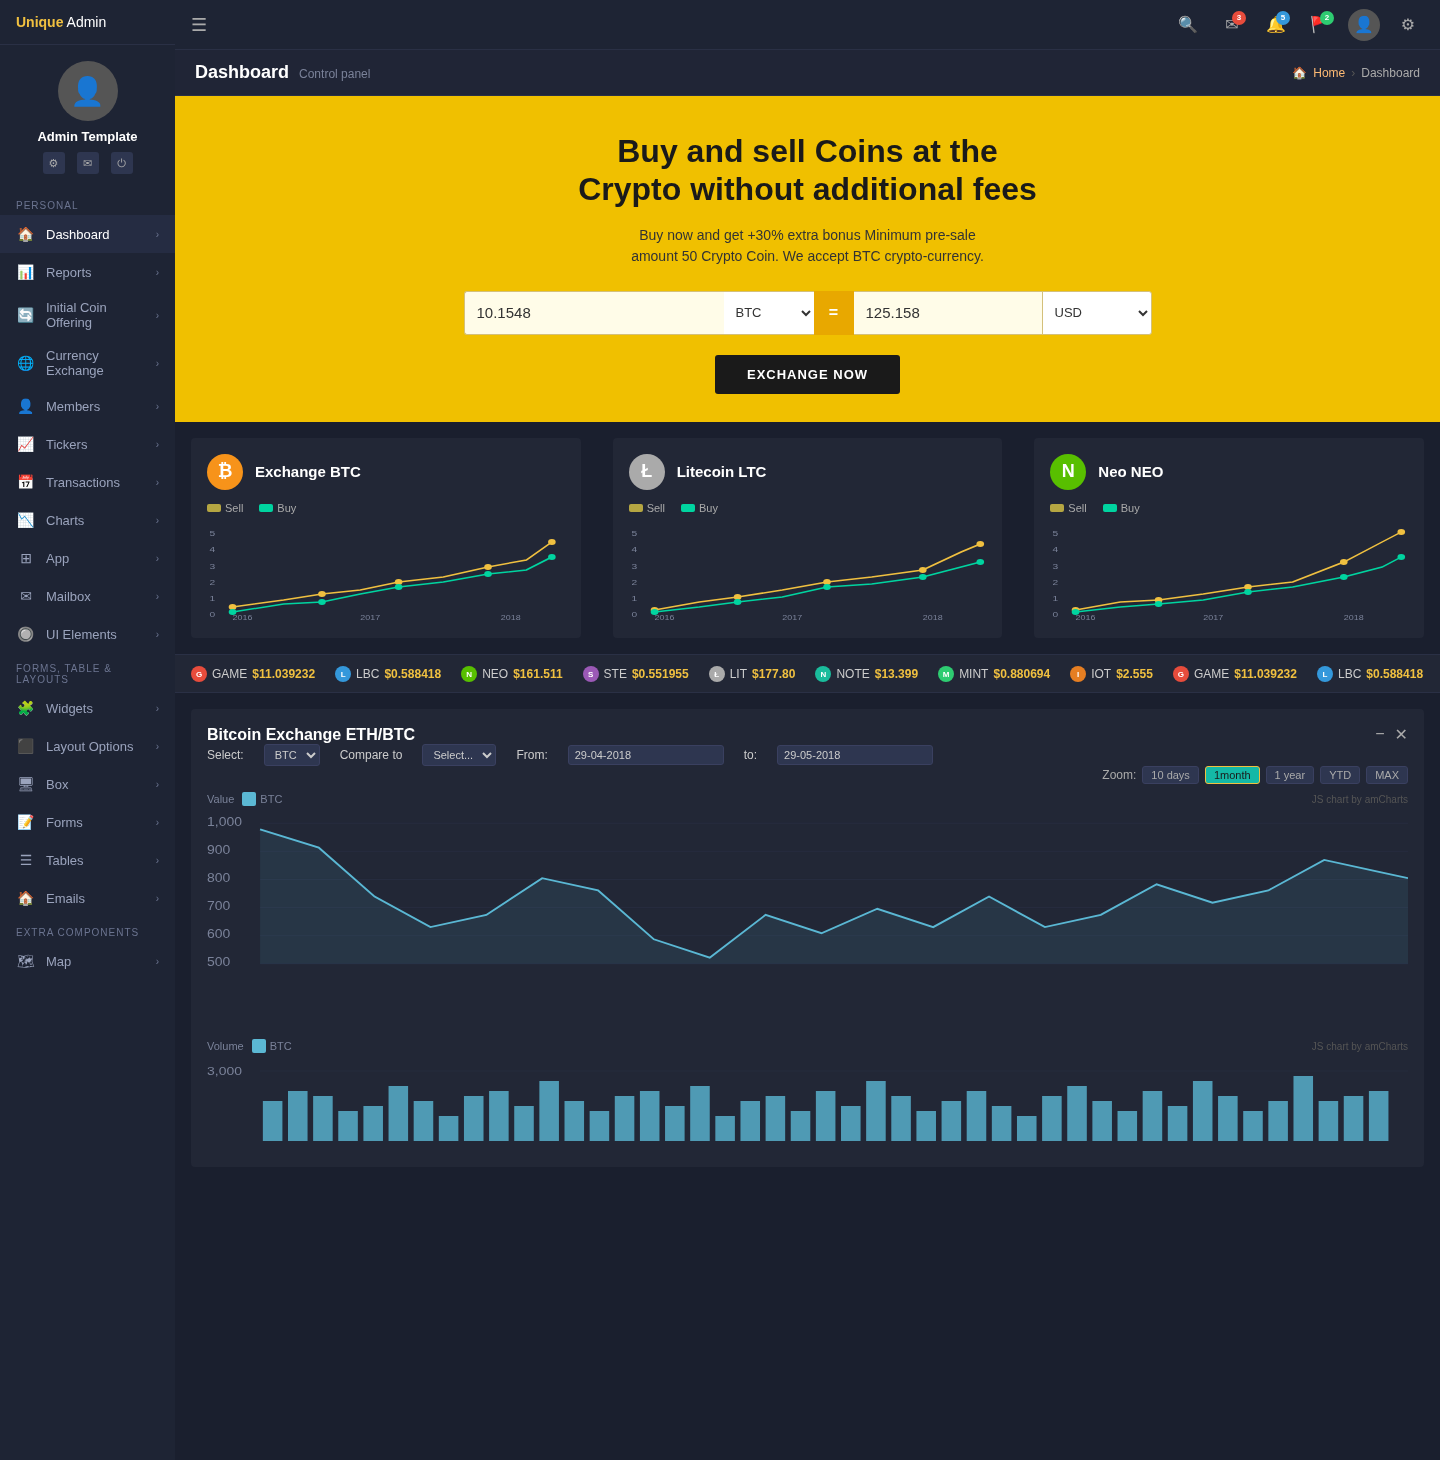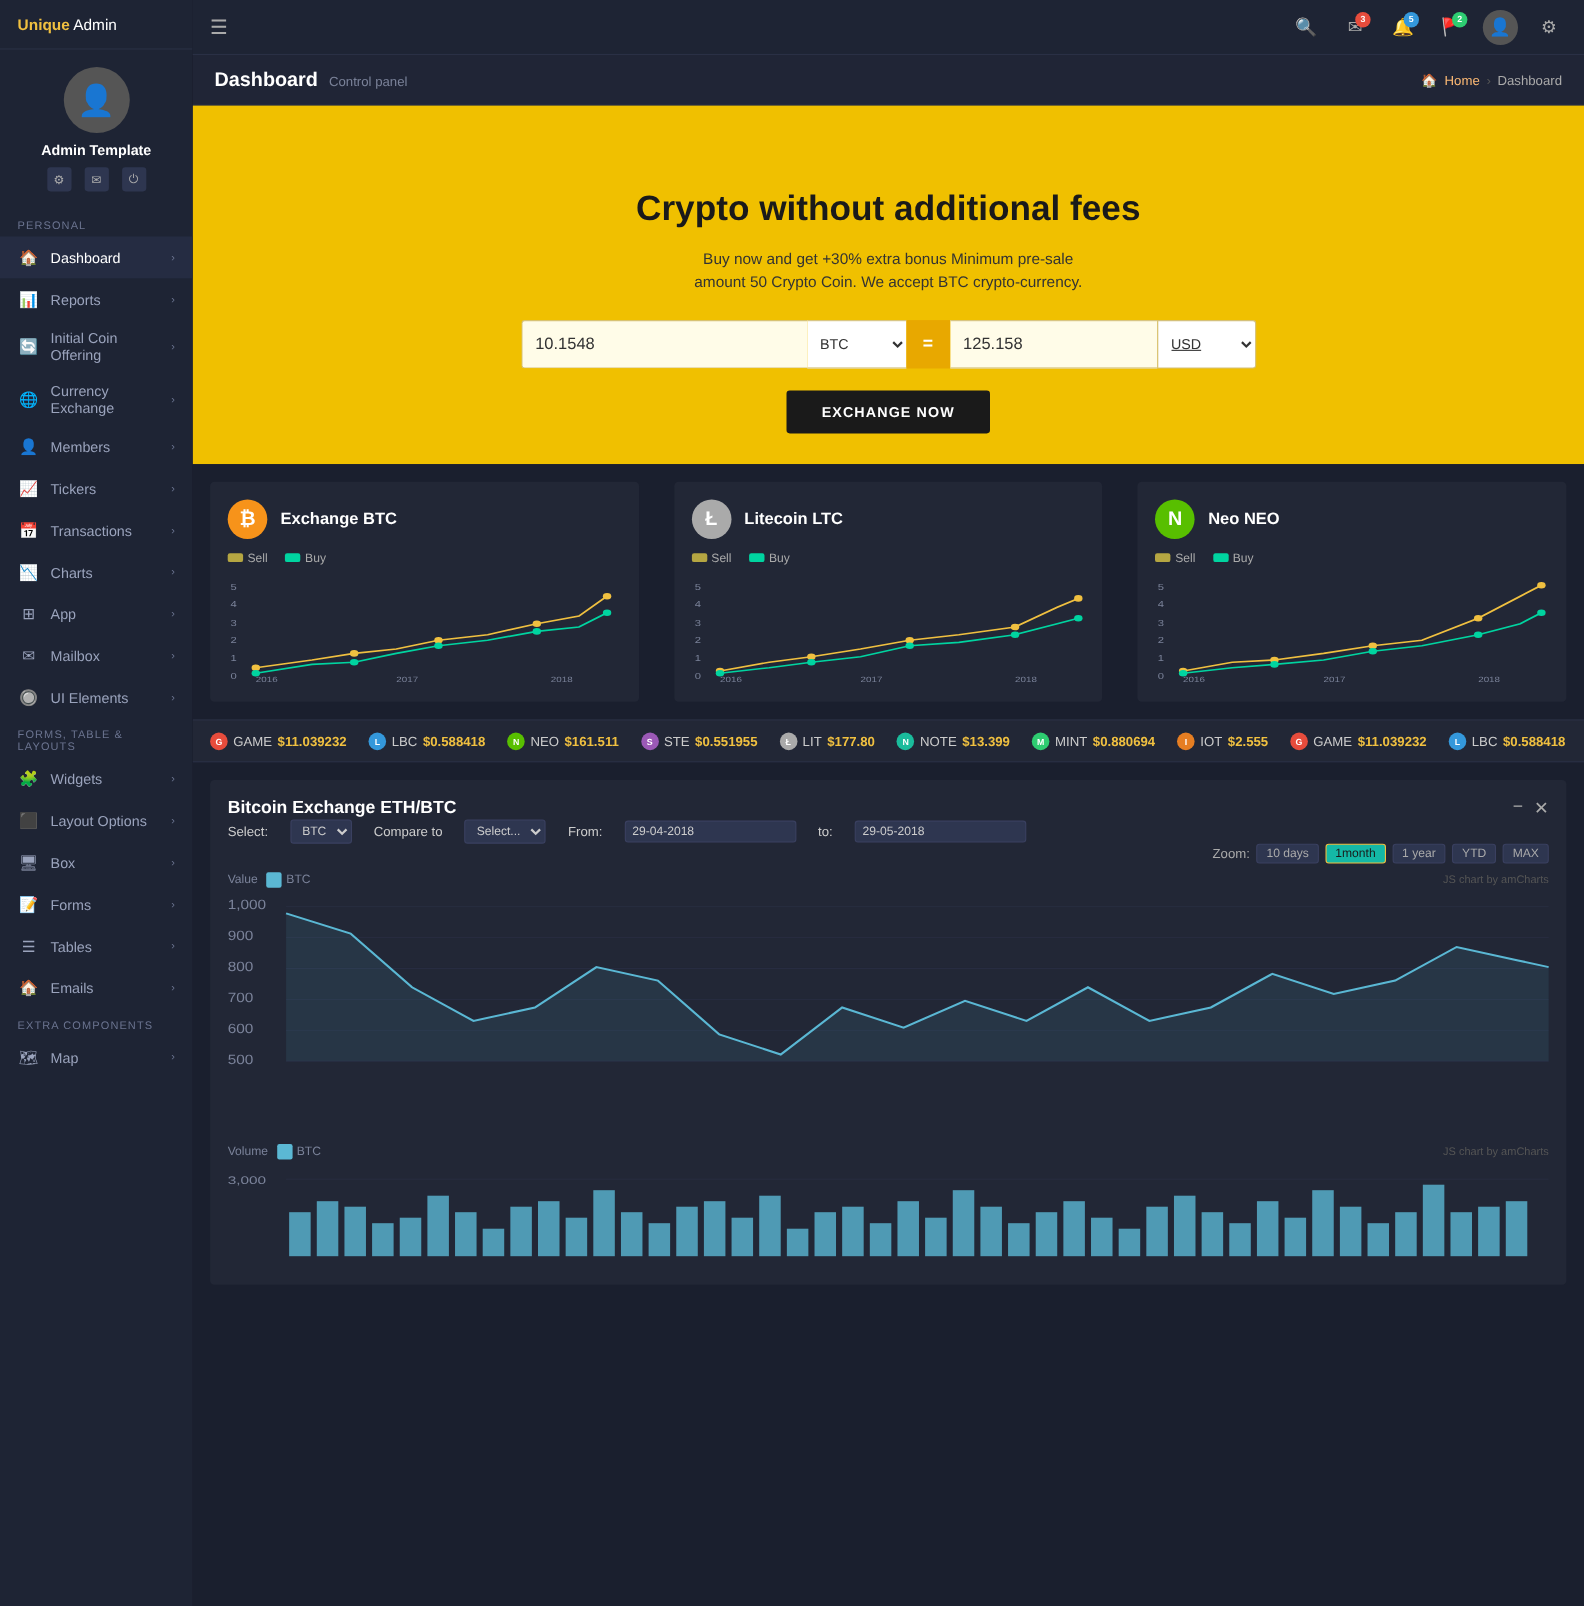--- a/index.html
+++ b/index.html
@@ -54,21 +54,21 @@
     .hero-banner { background: #f0c000; padding: 36px 20px 28px; text-align: center; }
     .hero-title { font-size: 32px; font-weight: 900; color: #1a1a1a; line-height: 1.2; margin-bottom: 16px; }
     .hero-subtitle { font-size: 14px; color: #333; margin-bottom: 24px; line-height: 1.5; }
     .hero-exchange-row { display: flex; align-items: center; justify-content: center; gap: 0; margin-bottom: 20px; }
     .hero-input { height: 44px; border: 1px solid #d4c07a; background: #fffce8; color: #333; font-size: 15px; padding: 0 12px; outline: none; }
     .hero-input-main { width: 260px; border-radius: 3px 0 0 3px; border-right: none; }
     .hero-select { height: 44px; background: #fff; border: 1px solid #d4c07a; color: #333; font-size: 13px; padding: 0 8px; cursor: pointer; outline: none; }
     .hero-select-left { width: 90px; border-left: none; border-right: none; }
     .hero-eq { width: 40px; height: 44px; background: #e8a800; display: flex; align-items: center; justify-content: center; color: #fff; font-size: 16px; font-weight: 700; }
     .hero-input-right { width: 188px; border-radius: 0; border-left: none; border-right: none; }
-    .hero-select-right { width: 90px; border-radius: 0 3px 3px 0; text-decoration: underline; }
+    .hero-select-right { width: 110px; border-radius: 0 3px 3px 0; }
     .hero-btn { background: #1a1a1a; color: #fff; border: none; padding: 12px 32px; font-size: 13px; font-weight: 700; letter-spacing: 1px; cursor: pointer; border-radius: 3px; }
 
     
     .coin-cards-row { display: grid; grid-template-columns: repeat(3, 1fr); gap: 0; background: #1a1f2e; padding: 0; }
     .coin-card { background: #222736; margin: 16px; border-radius: 4px; padding: 16px; }
     .coin-card-header { display: flex; align-items: center; gap: 12px; margin-bottom: 12px; }
     .coin-logo { width: 36px; height: 36px; border-radius: 50%; display: flex; align-items: center; justify-content: center; font-size: 18px; font-weight: 700; flex-shrink: 0; }
     .coin-logo-btc { background: #f7931a; color: #fff; }
     .coin-logo-ltc { background: #aaa; color: #fff; }
     .coin-logo-neo { background: #58bf00; color: #fff; }
@@ -259,21 +259,21 @@
       <div class="breadcrumb-right">
         <span>🏠</span>
         <a href="#">Home</a>
         <span class="bc-sep">›</span>
         <span class="bc-current">Dashboard</span>
       </div>
     </div>
 
     <div class="hero-banner">
       <div class="hero-title">
-        <br>
+        <span>Buy and sell Coins at the</span><br>
         <span>Crypto without additional fees</span>
       </div>
       <div class="hero-subtitle">
         Buy now and get +30% extra bonus Minimum pre-sale<br>amount 50 Crypto Coin. We accept BTC crypto-currency.
       </div>
       <div class="hero-exchange-row">
         <input type="text" class="hero-input hero-input-main" value="10.1548" style="">
         <select class="hero-select hero-select-left">
           <option>BTC</option><option>ETH</option><option>LTC</option><option>NEO</option>
         </select>

